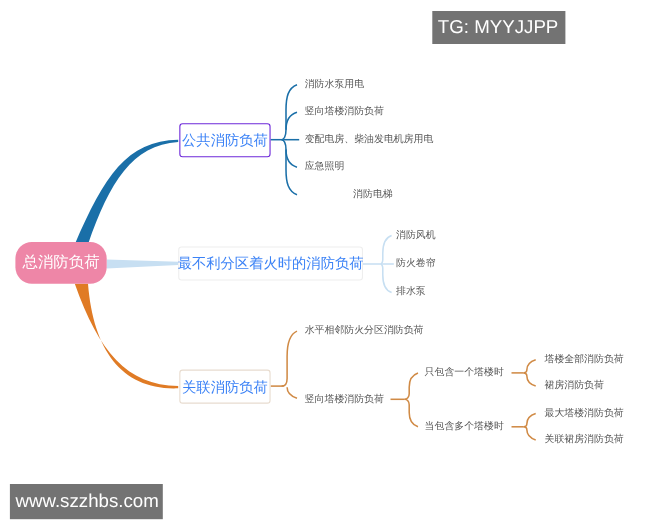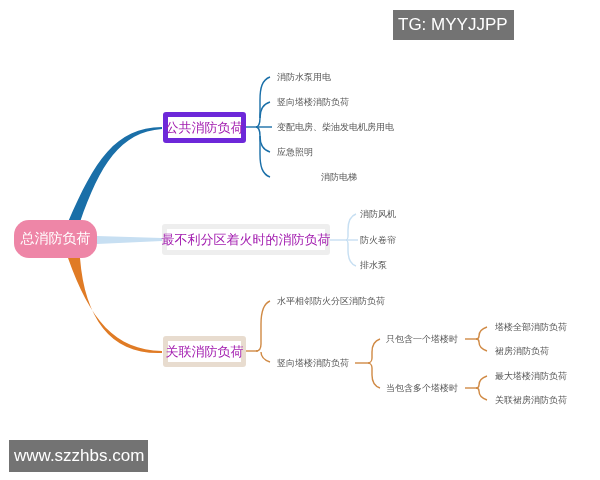--- a/index.html
+++ b/index.html
@@ -1,21 +1,21 @@
 <!DOCTYPE html>
 <html><head>
 <meta charset="utf-8">
 <style>
   html, body { margin:0; padding:0; }
   body { width:600px; height:480px; background:#ffffff; position:relative; overflow:hidden;
          font-family:"DejaVu Sans", "Liberation Sans", sans-serif; }
   svg.links { position:absolute; left:0; top:0; }
   .node { position:absolute; box-sizing:border-box; display:flex; align-items:center; justify-content:center; white-space:nowrap; }
   .root { left:14px; top:220px; width:83px; height:38px; background:#ee86a7; color:#ffffff; font-size:14px; border-radius:15px; }
-  .main { background:#ffffff; border:5px solid #6d28d9; border-radius:3px; color:#a21caf; font-size:13px; height:31px; padding:0 6px; }
+  .main { background:#ffffff; border:1px solid #6d28d9; border-radius:3px; color:#3b82f6; font-size:13px; height:31px; padding:0 6px; }
   .main.b1 { left:163px; top:112px; width:83px; }
   .main.b2 { left:162px; top:224px; width:168px; border-color:#eeeeee; }
   .main.b3 { left:163px; top:336px; width:83px; border-color:#e8dccf; }
   .leaf { position:absolute; font-size:9px; color:#555; white-space:nowrap; line-height:12px; }
   .wm { position:absolute; background:#737373; color:#ffffff; font-family:"Liberation Sans", sans-serif; font-size:17px; display:flex; align-items:center; padding:0 5px; box-sizing:border-box; }
   .wm.tg { left:393px; top:10px; width:121px; height:30px; }
   .wm.site { left:9px; top:440px; width:139px; height:32px; }
 </style>
 </head>
 <body>

